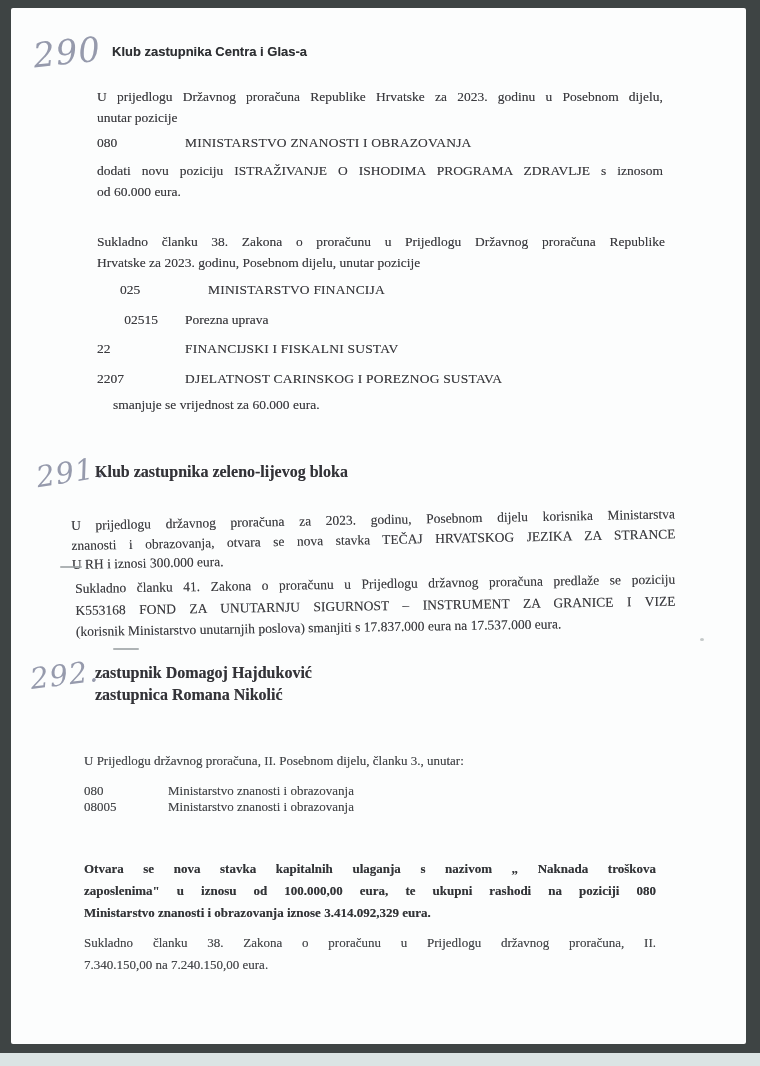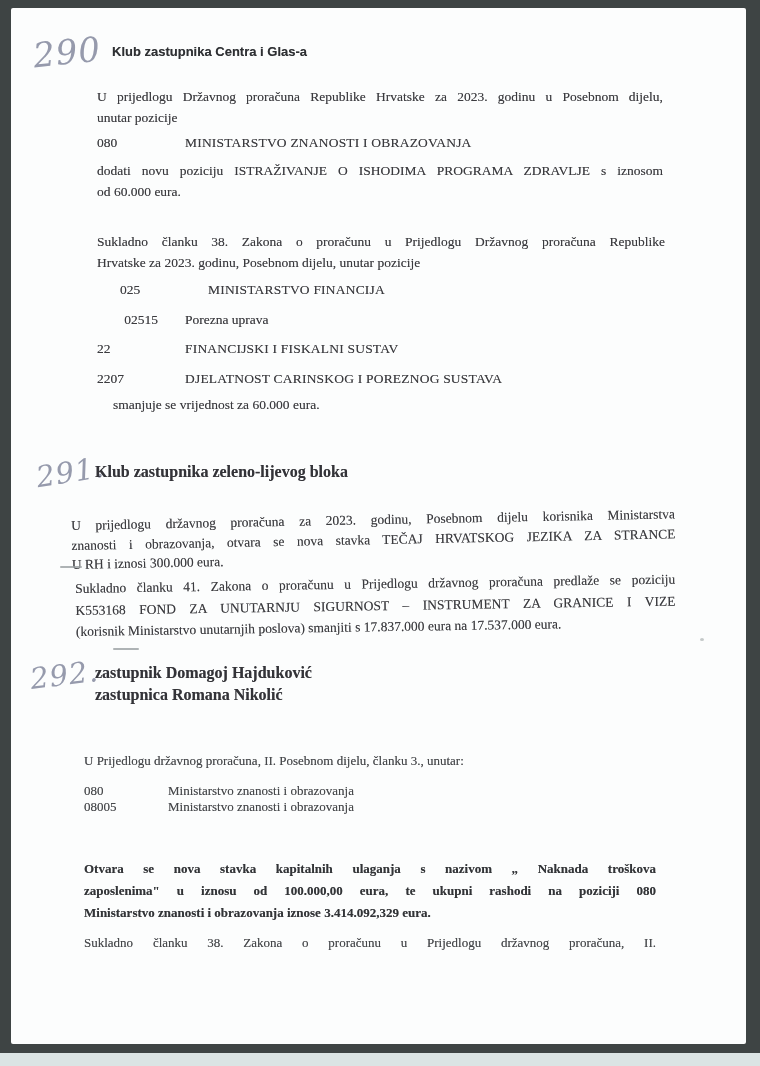--- a/index.html
+++ b/index.html
@@ -129,15 +129,16 @@
 </div>
 
 <div class="abs sans sanspara sansbold scan" style="left:84px;top:858px;width:572px;">
   <span class="line just">Otvara se nova stavka kapitalnih ulaganja s nazivom „ Naknada troškova</span>
   <span class="line just">zaposlenima" u iznosu od 100.000,00 eura, te ukupni rashodi na poziciji 080</span>
   <span class="line">Ministarstvo znanosti i obrazovanja iznose 3.414.092,329 eura.</span>
 </div>
 
 <div class="abs sans sanspara scan" style="left:84px;top:932px;width:572px;">
   <span class="line just">Sukladno članku 38. Zakona o proračunu u Prijedlogu državnog proračuna, II.</span>
+  <span class="line">7.340.150,00 na 7.240.150,00 eura.</span>
 </div>
 
 <div class="bottom-strip"></div>
 
 </body></html>

